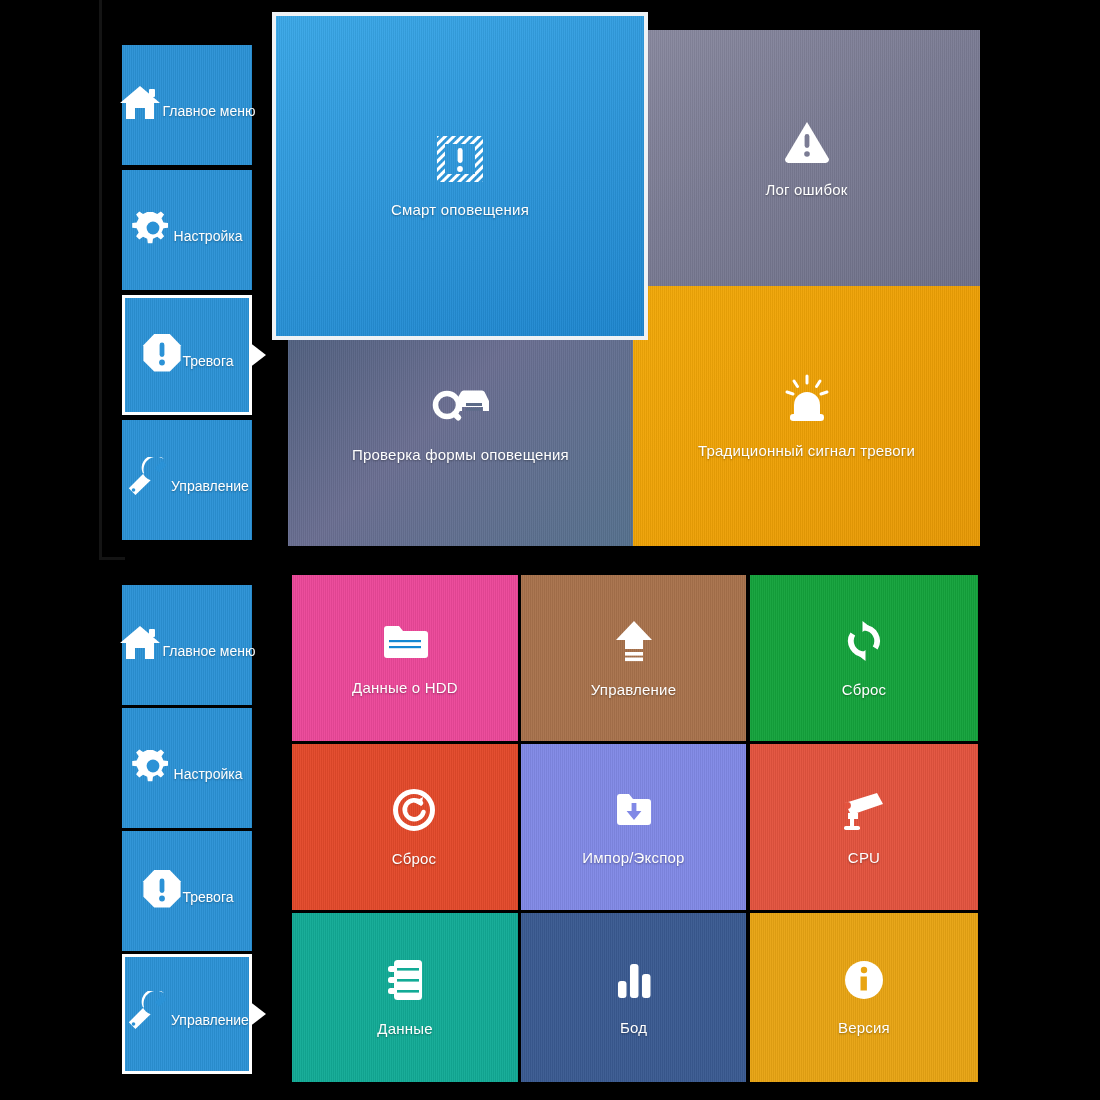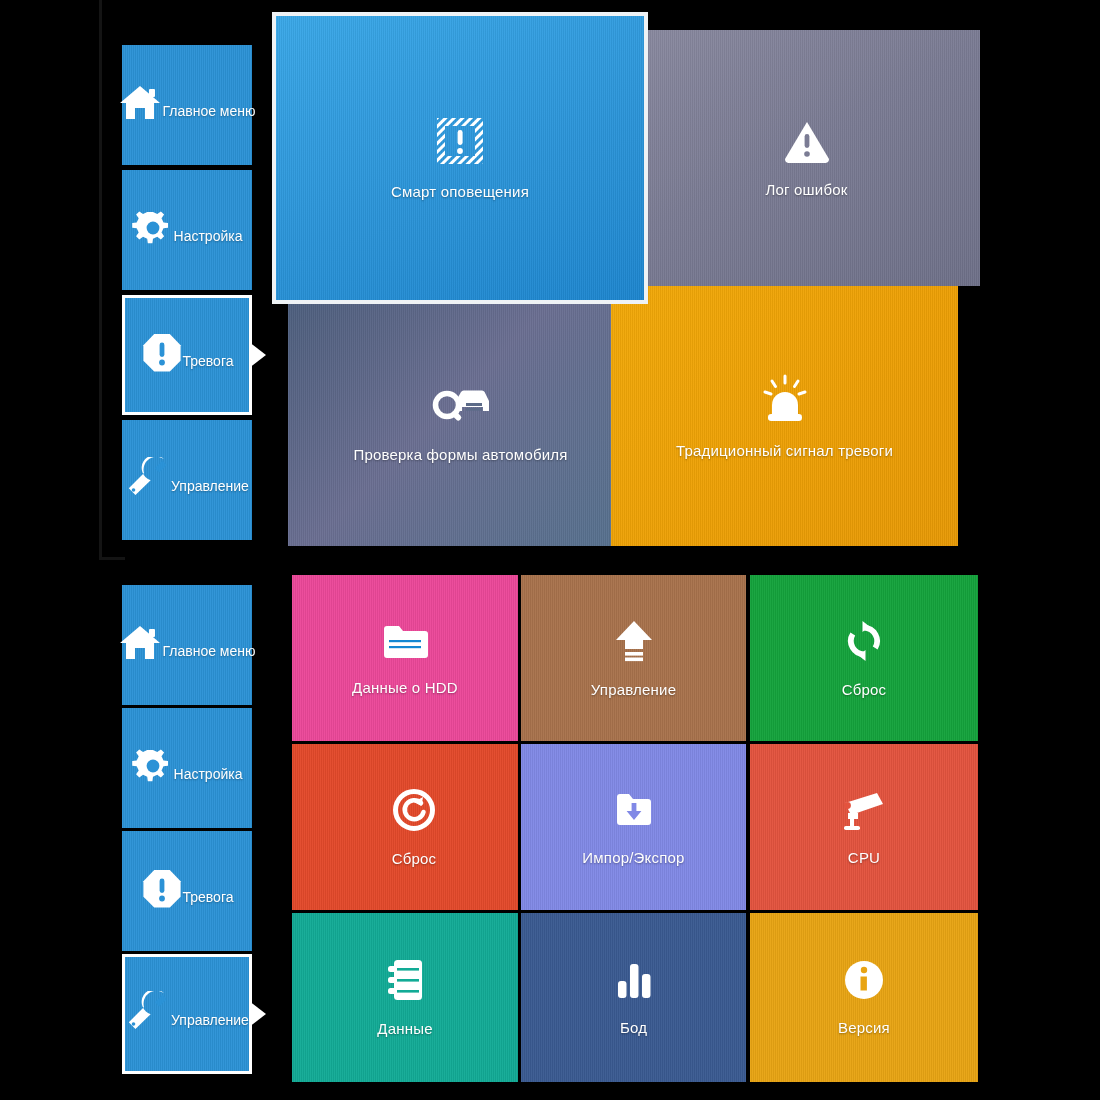--- a/index.html
+++ b/index.html
@@ -128,21 +128,21 @@
       <span class="sglyph">
         <svg width="46" height="42" viewBox="0 0 46 42">
           <path fill="#fff" d="M41 4.5 a13.5 13.5 0 1 0 -14 22 L11 42 l-7-7 L20 19 A13.5 13.5 0 0 1 41 4.5 Z" transform="translate(0,-2) scale(0.95)"></path>
           <path fill="#2b92d6" d="M38.5 4.8 l-7.5 7.5 4.2 4.2 7.5-7.5 z" transform="translate(-1,-1)"></path>
           <circle cx="8.5" cy="33" r="1.8" fill="#2b92d6"></circle>
         </svg>
       </span>
       <span class="slabel">Управление</span>
     </div>
 
-    <div class="tile selected" style="left:272px; top:12px; width:376px; height:292px;
+    <div class="tile selected" style="left:272px; top:12px; width:376px; height:328px;
                 background:linear-gradient(160deg,#3aa8e8 0%,#2a93d8 60%,#1d86cf 100%);">
       <span class="glyph">
         <svg width="48" height="48" viewBox="0 0 48 48">
           <defs>
             <pattern id="hatch" width="6" height="6" patternTransform="rotate(45)" patternUnits="userSpaceOnUse">
               <rect width="3" height="6" fill="#fff"></rect>
             </pattern>
           </defs>
           <path fill="url(#hatch)" d="M1 1 h46 v46 h-46 z M9 9 h30 v30 h-30 z" fill-rule="evenodd"></path>
           <rect x="21.6" y="13" width="5" height="15" rx="2.4" fill="#fff"></rect>
@@ -168,24 +168,24 @@
                 background:linear-gradient(135deg,#4d5f7e 0%,#6b6f92 45%,#55718e 100%);">
       <span class="glyph">
         <svg width="62" height="44" viewBox="0 0 62 44">
           <circle cx="17" cy="21" r="11.5" fill="none" stroke="#fff" stroke-width="5.5"></circle>
           <rect x="22" y="28" width="11" height="5.8" rx="2.6" fill="#fff" transform="rotate(45 26 30)"></rect>
           <path fill="#fff" d="M26 17 l5-9 a3 3 0 0 1 2.6-1.5 H52 a3 3 0 0 1 2.6 1.5 l4.4 9 v10 h-6 v-4 H32 v4 h-6 z"></path>
           <rect x="36" y="19" width="16" height="3" fill="#5c6b88"></rect>
           <rect x="36" y="24" width="16" height="2.6" fill="#5c6b88"></rect>
         </svg>
       </span>
-      <span class="tlabel">Проверка формы автомобиля</span>
-    </div>
-
-    <div class="tile" style="left:611px; top:286px; width:347px; height:260px;
+      <span class="tlabel">Проверка формы оповещения</span>
+    </div>
+
+    <div class="tile" style="left:633px; top:286px; width:347px; height:260px;
                 background:linear-gradient(135deg,#f2a908 0%,#eda005 55%,#e79905 100%);">
       <span class="glyph">
         <svg width="54" height="50" viewBox="0 0 54 50">
           <g stroke="#fff" stroke-width="3" stroke-linecap="round">
             <line x1="27" y1="2" x2="27" y2="9"></line>
             <line x1="14" y1="7" x2="17.5" y2="12.5"></line>
             <line x1="40" y1="7" x2="36.5" y2="12.5"></line>
             <line x1="7" y1="18" x2="13" y2="20"></line>
             <line x1="47" y1="18" x2="41" y2="20"></line>
           </g>

